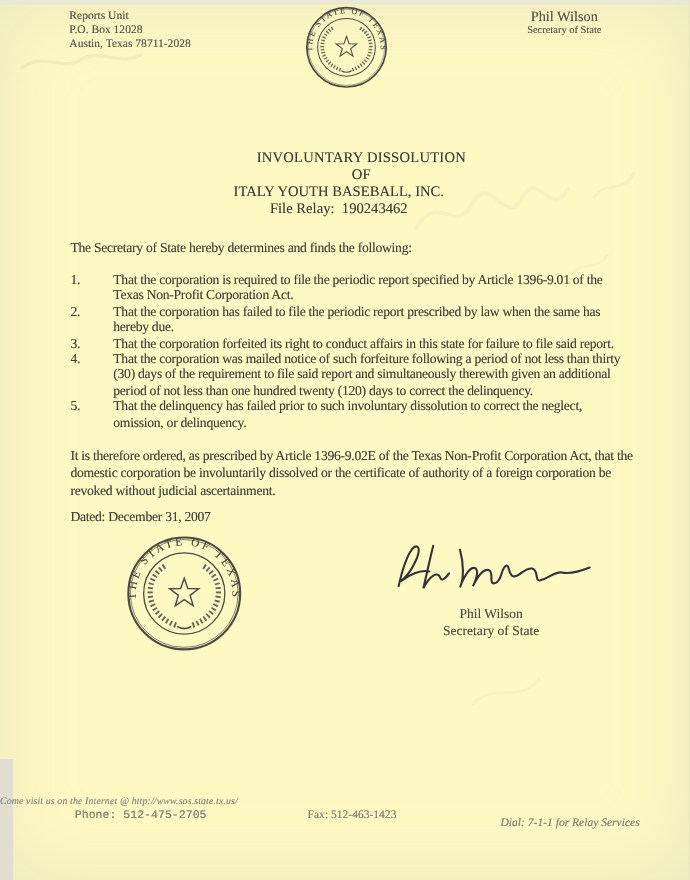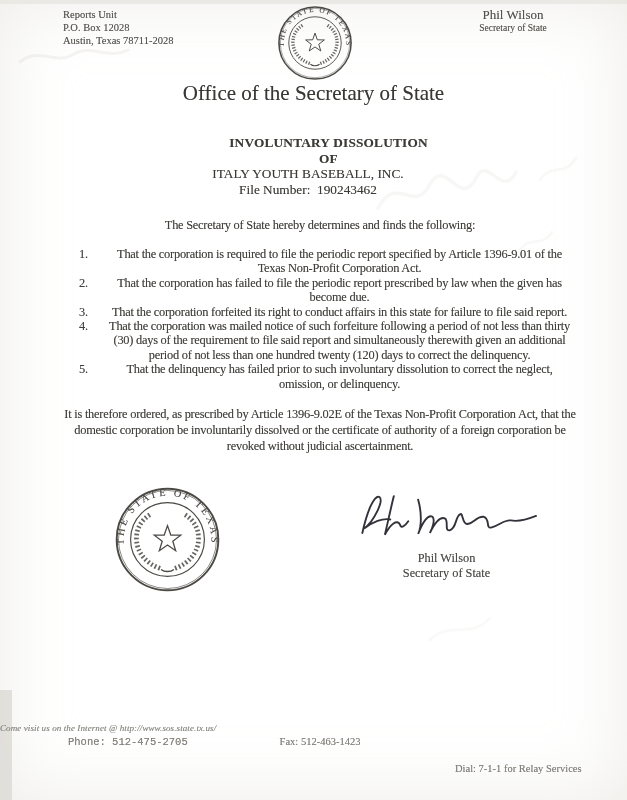--- a/index.html
+++ b/index.html
@@ -1,54 +1,54 @@
 <!DOCTYPE html>
 <html><head>
 <meta charset="utf-8">
 <style>
   html,body{margin:0;padding:0;background:#d8d6d2;}
   .page{
     position:relative;width:627px;height:800px;margin:0 auto;
-    background:#ffffff;
+    background:#fef9c3;
     box-shadow:inset 0 0 70px rgba(190,185,172,.28);
     font-family:"Liberation Serif","DejaVu Serif",serif;
     color:#403f3b;overflow:hidden;
     text-shadow:0 0 .4px rgba(70,68,62,.45);
   }
   
   .reports-unit{position:absolute;left:63px;top:8px;font-size:10.5px;line-height:13px;color:#55534e;}
   .official{position:absolute;left:450px;top:7px;width:126px;text-align:center;color:#55534e;}
   .official .name{font-size:13px;line-height:15px;}
   .official .title{font-size:9.5px;line-height:12px;}
   .seal{position:absolute;}
   .seal svg{display:block;width:100%;height:100%;}
   .seal-top{left:277px;top:5px;width:76px;height:76px;}
   .seal-bottom{left:114px;top:486px;width:107px;height:107px;}
   .office-title{position:absolute;left:0;top:81px;width:627px;text-align:center;font-size:21px;line-height:24px;color:#393834;}
   .heading{position:absolute;left:0;top:135px;width:616px;text-align:center;font-size:13.3px;line-height:15.5px;color:#3c3b37;}
-  .heading .b{font-weight:bold;letter-spacing:.2px;padding-left:41px;}
+  .heading .b{font-weight:normal;letter-spacing:.2px;padding-left:41px;}
   
-  .body-col{position:absolute;left:64px;top:218px;width:512px;font-size:12.4px;letter-spacing:-0.25px;color:#403f3b;text-align:center;}
+  .body-col{position:absolute;left:64px;top:218px;width:512px;font-size:12.4px;letter-spacing:-0.25px;color:#403f3b;}
   .intro{margin:0;line-height:15px;}
   .findings{margin-top:14px;}
   .finding{display:flex;line-height:14.4px;}
   .fnum{flex:0 0 39px;}
   .ftext{width:473px;}
   .order{margin:15px 0 0 0;line-height:16px;}
   .dated{margin:9px 0 0 0;line-height:15px;}
   
   .sig-block{position:absolute;left:344px;top:488px;width:205px;text-align:center;}
   .sig-block svg{display:block;width:205px;height:54px;}
   .sig-name{margin-top:8px;font-size:12.3px;line-height:16px;color:#4a4945;}
   .sig-title{font-size:12.3px;line-height:15px;color:#4a4945;}
   
   .foot-internet{position:absolute;left:0;top:723px;width:627px;text-align:left;font-style:italic;font-size:9px;color:#8e8c86;letter-spacing:.1px;}
   .foot-phone{position:absolute;left:68px;top:736px;font-size:10.5px;color:#83817b;font-family:Liberation Mono, monospace;}
   .foot-fax{position:absolute;left:0;top:736px;width:640px;text-align:center;font-size:10.5px;color:#83817b;}
-  .foot-relay{position:absolute;left:455px;top:763px;font-size:10.5px;color:#83817b;}
+  .foot-relay{position:absolute;left:455px;top:743px;font-size:10.5px;color:#83817b;font-style:italic;}
   
   .artifacts{position:absolute;left:0;top:0;width:627px;height:800px;pointer-events:none;}
   .seal-ink{stroke:#4c4a45;fill:none;}
   .seal text{font-family:"Liberation Serif",serif;fill:#4c4a45;}
 </style>
 </head>
 <body>
 
 <div class="page">
 
@@ -83,54 +83,54 @@
       <text font-size="9.6" letter-spacing="2.3" text-anchor="middle">
         <textPath href="#arcTop" startOffset="50%">THE STATE OF TEXAS</textPath>
       </text>
       <path class="seal-ink" d="M43,77 C29,72 21,61 21,49 C21,39 26,31 35,26" stroke-width="4.4" stroke-dasharray="1.6 2.1" opacity="0.85"></path>
       <path class="seal-ink" d="M57,77 C71,72 79,61 79,49 C79,39 74,31 65,26" stroke-width="4.4" stroke-dasharray="1.6 2.1" opacity="0.85"></path>
       <path class="seal-ink" d="M44,78 C47,80.5 53,80.5 56,78" stroke-width="1.4"></path>
       <polygon class="seal-ink" stroke-width="1.3" points="50,37 53.06,45.79 62.36,45.98 54.95,51.61 57.64,60.52 50,55.2 42.36,60.52 45.05,51.61 37.64,45.98 46.94,45.79"></polygon>
     </svg>
   </div>
 
-  <div class="office-title">Office of the Secretary of State</div>
 
   <div class="heading">
     <div class="b">INVOLUNTARY DISSOLUTION</div>
     <div class="b">OF</div>
     <div>ITALY YOUTH BASEBALL, INC.</div>
-    <div><span>File Number:</span>&nbsp; <span>190243462</span></div>
+    <div><span>File Relay:</span>&nbsp; <span>190243462</span></div>
   </div>
 
   <div class="body-col">
     <p class="intro">The Secretary of State hereby determines and finds the following:</p>
     <div class="findings">
       <div class="finding">
         <span class="fnum">1.</span>
         <span class="ftext">That the corporation is required to file the periodic report specified by Article 1396-9.01 of the Texas Non-Profit Corporation Act.</span>
       </div>
       <div class="finding">
         <span class="fnum">2.</span>
-        <span class="ftext">That the corporation has failed to file the periodic report prescribed by law when the given has become due.</span>
+        <span class="ftext">That the corporation has failed to file the periodic report prescribed by law when the same has hereby due.</span>
       </div>
       <div class="finding">
         <span class="fnum">3.</span>
         <span class="ftext">That the corporation forfeited its right to conduct affairs in this state for failure to file said report.</span>
       </div>
       <div class="finding">
         <span class="fnum">4.</span>
         <span class="ftext">That the corporation was mailed notice of such forfeiture following a period of not less than thirty (30) days of the requirement to file said report and simultaneously therewith given an additional period of not less than one hundred twenty (120) days to correct the delinquency.</span>
       </div>
       <div class="finding">
         <span class="fnum">5.</span>
         <span class="ftext">That the delinquency has failed prior to such involuntary dissolution to correct the neglect, omission, or delinquency.</span>
       </div>
     </div>
     <p class="order">It is therefore ordered, as prescribed by Article 1396-9.02E of the Texas Non-Profit Corporation Act, that the domestic corporation be involuntarily dissolved or the certificate of authority of a foreign corporation be revoked without judicial ascertainment.</p>
+    <p class="dated">Dated: December 31, 2007</p>
   </div>
 
   <div class="seal seal-bottom">
     <svg viewBox="0 0 100 100">
       <circle class="seal-ink" cx="50" cy="50" r="47.5" stroke-width="1.8"></circle>
       <circle class="seal-ink" cx="50" cy="50" r="45.8" stroke-width="0.6"></circle>
       <circle class="seal-ink" cx="50" cy="50" r="34.5" stroke-width="1.1"></circle>
       <defs>
           <path id="arcBottom" d="M 12.8,67.3 A 41,41 0 1 1 87.2,67.3" fill="none"></path>
         </defs>

